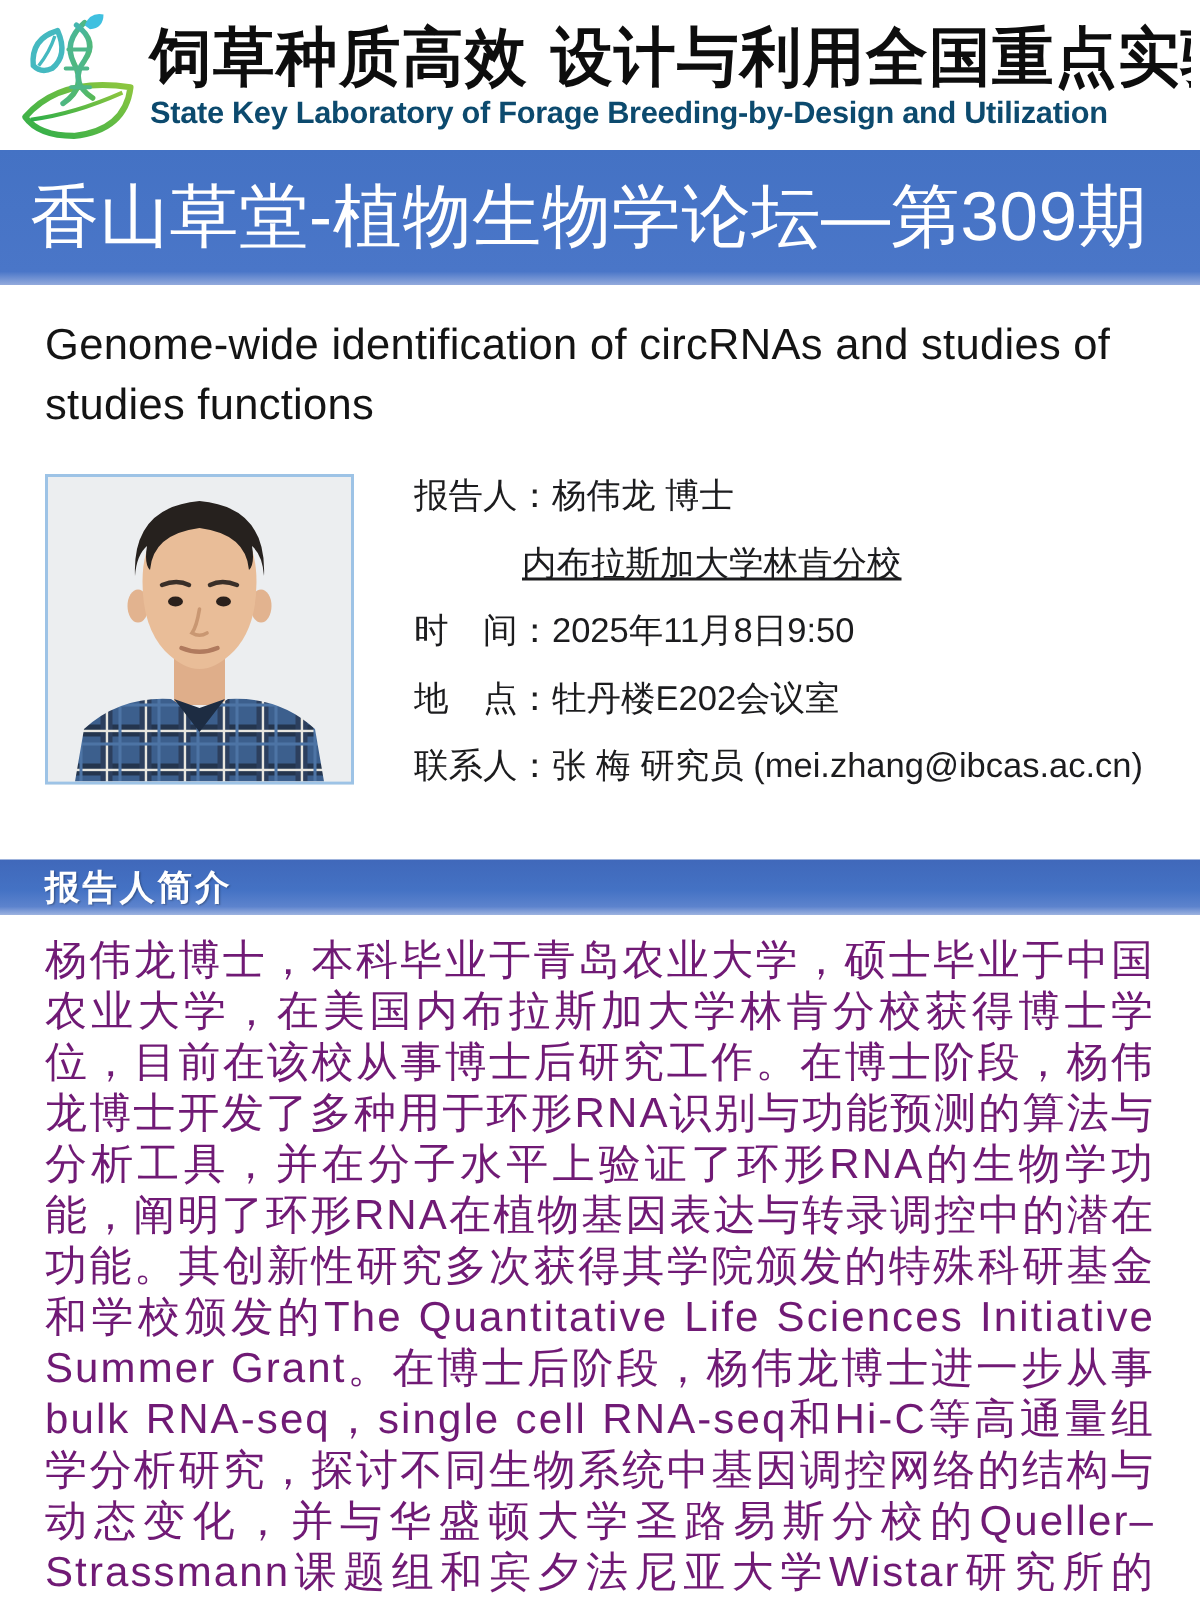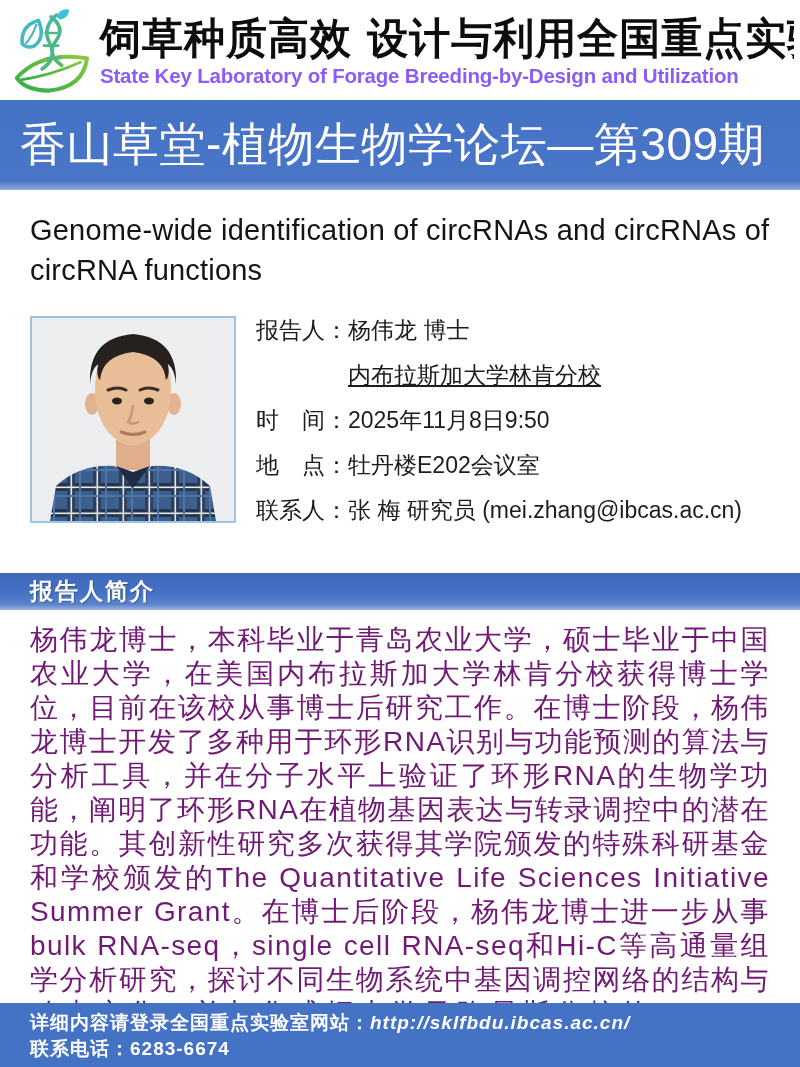--- a/index.html
+++ b/index.html
@@ -33,21 +33,21 @@
     letter-spacing: 1px;
     color: #0d0d0d;
     white-space: nowrap;
     font-family: "DejaVu Serif", "Liberation Serif", serif;
     line-height: 50px;
     transform: scaleY(1.04);
   }
   .title-en {
     font-size: 20.5px;
     font-weight: bold;
-    color: #8b5cf6;
+    color: #0c4a6e;
     white-space: nowrap;
     letter-spacing: -0.2px;
     line-height: 26px;
   }
 
   
   .banner {
     height: 90px;
     background: linear-gradient(180deg, #4472C4 0%, #4a76c8 90%, #93aadc 100%);
     display: flex;
@@ -85,21 +85,21 @@
   }
   .photo-frame svg { display: block; width: 100%; height: 100%; }
   .speaker-info {
     flex: 1;
     padding-left: 20px;
     padding-top: 2px;
     font-size: 23px;
     color: #1c1c1e;
   }
   .info-row { display: flex; margin-bottom: 21px; line-height: 24px; white-space: nowrap; }
-  .info-label { flex: 0 0 auto; min-width: 92px; }
+  .info-label { flex: 0 0 auto; min-width: 92px; margin-left: 20px; }
   .info-row.indent { padding-left: 92px; text-decoration: underline; }
 
   
   .section-bar {
     margin-top: 30px;
     height: 37px;
     background: linear-gradient(180deg, #4068ba 0%, #4472C4 55%, #5d83cd 85%, #9db3e0 100%);
     display: flex;
     align-items: center;
     padding-left: 30px;
@@ -174,21 +174,21 @@
     <div class="header-titles">
       <div class="title-cn">饲草种质高效 设计与利用全国重点实验室</div>
       <div class="title-en">State Key Laboratory of Forage Breeding-by-Design and Utilization</div>
     </div>
   </div>
 
   <div class="banner">
     <span class="banner-text">香山草堂-植物生物学论坛—第309期</span>
   </div>
 
-  <div class="seminar-title">Genome-wide identification of circRNAs and circRNAs of circRNA functions</div>
+  <div class="seminar-title">Genome-wide identification of circRNAs and studies of studies functions</div>
 
   <div class="speaker">
     <div class="photo-frame">
       <svg viewBox="0 0 202 203" aria-hidden="true">
         <defs>
           <pattern id="plaid" width="26" height="26" patternUnits="userSpaceOnUse">
             <rect width="26" height="26" fill="#3c5f8d"></rect>
             <rect x="0" y="9" width="26" height="8" fill="#24354e"></rect>
             <rect x="9" y="0" width="8" height="26" fill="#2c3f5e"></rect>
             <rect x="0" y="12.5" width="26" height="1.6" fill="#e8e6df"></rect>
@@ -244,20 +244,14 @@
       </div>
     </div>
   </div>
 
   <div class="section-bar">
     <span class="section-bar-text">报告人简介</span>
   </div>
 
   <div class="bio">杨伟龙博士，本科毕业于青岛农业大学，硕士毕业于中国农业大学，在美国内布拉斯加大学林肯分校获得博士学位，目前在该校从事博士后研究工作。在博士阶段，杨伟龙博士开发了多种用于环形RNA识别与功能预测的算法与分析工具，并在分子水平上验证了环形RNA的生物学功能，阐明了环形RNA在植物基因表达与转录调控中的潜在功能。其创新性研究多次获得其学院颁发的特殊科研基金和学校颁发的The Quantitative Life Sciences Initiative Summer Grant。在博士后阶段，杨伟龙博士进一步从事bulk RNA-seq，single cell RNA-seq和Hi-C等高通量组学分析研究，探讨不同生物系统中基因调控网络的结构与动态变化，并与华盛顿大学圣路易斯分校的Queller–Strassmann课题组和宾夕法尼亚大学Wistar研究所的Qingsheng Li实验室保持长期合作。</div>
 
-  <div class="footer">
-    <div class="footer-line">
-      <span>详细内容请登录全国重点实验室网站：</span><span class="footer-url">http://sklfbdu.ibcas.ac.cn/</span>
-    </div>
-    <div class="footer-line">联系电话：6283-6674</div>
-  </div>
 
 </div>
 
 </body></html>

